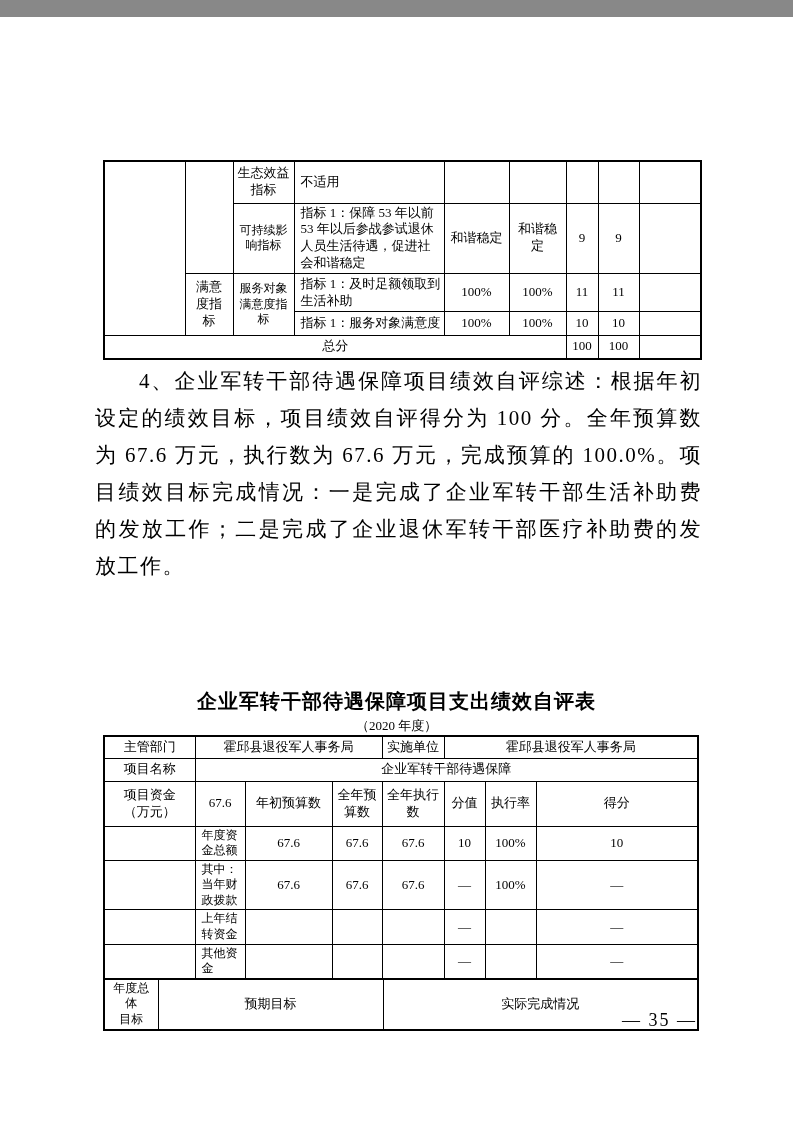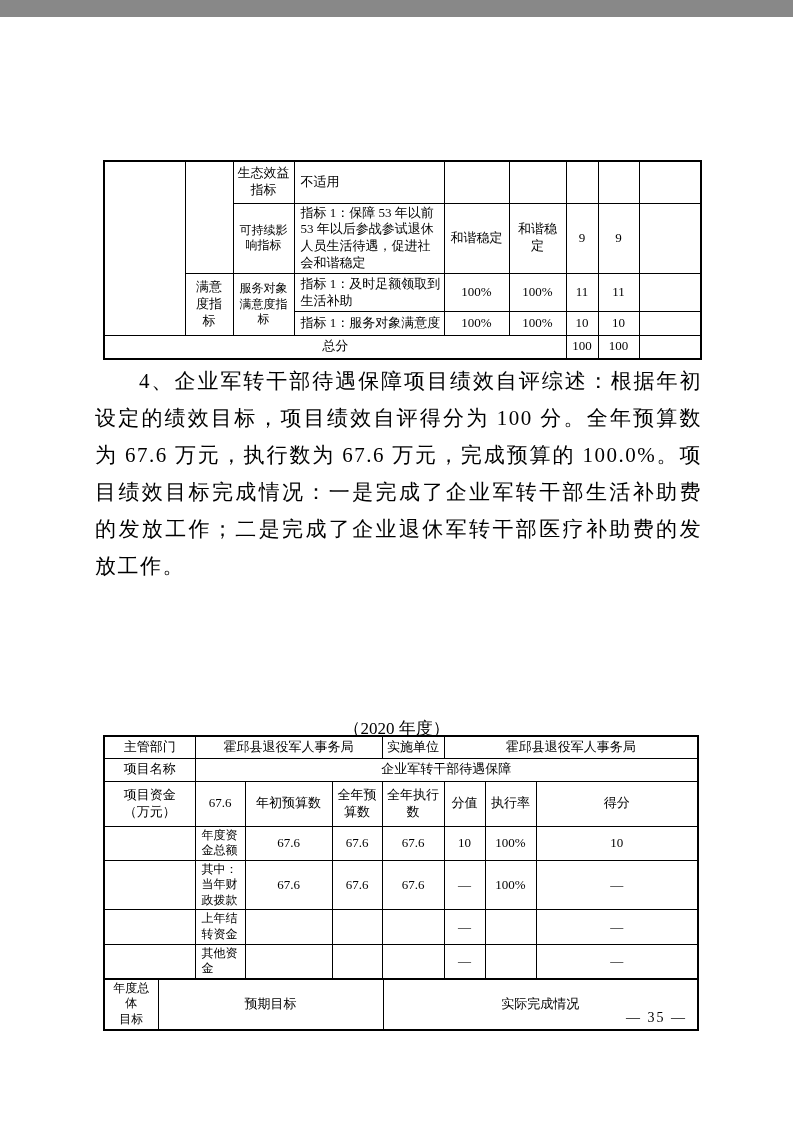--- a/index.html
+++ b/index.html
@@ -29,25 +29,25 @@
     font-size:21px; line-height:37px; letter-spacing:1.5px;
     text-align:justify; text-indent:2.1em;
   }
   .t2-title {
     position:absolute; left:0; top:671px; width:793px; margin:0;
     text-align:center; font-family:"Liberation Sans","DejaVu Sans",sans-serif;
     font-size:20px; font-weight:bold; letter-spacing:1px;
   }
   .t2-subtitle {
     position:absolute; left:0; top:700px; width:793px;
-    text-align:center; font-size:17px;
+    text-align:center; font-size:13px;
   }
   .pageno {
-    position:absolute; top:993px; right:106px;
-    font-size:14px; letter-spacing:2px;
+    position:absolute; top:993px; right:96px;
+    font-size:18px; letter-spacing:2px;
   }
 </style>
 </head>
 <body>
 
 <div class="page">
 
   <table class="tbl t1">
     <colgroup>
       <col style="width:81px">
@@ -103,20 +103,21 @@
       <td colspan="6">总分</td>
       <td>100</td>
       <td>100</td>
       <td></td>
     </tr>
   </tbody>
     </table>
 
   <p class="summary">4、企业军转干部待遇保障项目绩效自评综述：根据年初设定的绩效目标，项目绩效自评得分为 100 分。全年预算数为 67.6 万元，执行数为 67.6 万元，完成预算的 100.0%。项目绩效目标完成情况：一是完成了企业军转干部生活补助费的发放工作；二是完成了企业退休军转干部医疗补助费的发放工作。</p>
 
+  <h2 class="t2-title">企业军转干部待遇保障项目支出绩效自评表</h2>
   <div class="t2-subtitle">（2020 年度）</div>
 
   <div class="t2wrap">
     <table class="tbl t2">
       <colgroup>
         <col style="width:91px">
           <col style="width:50px">
           <col style="width:87px">
         <col style="width:50px">
           <col style="width:62px">

